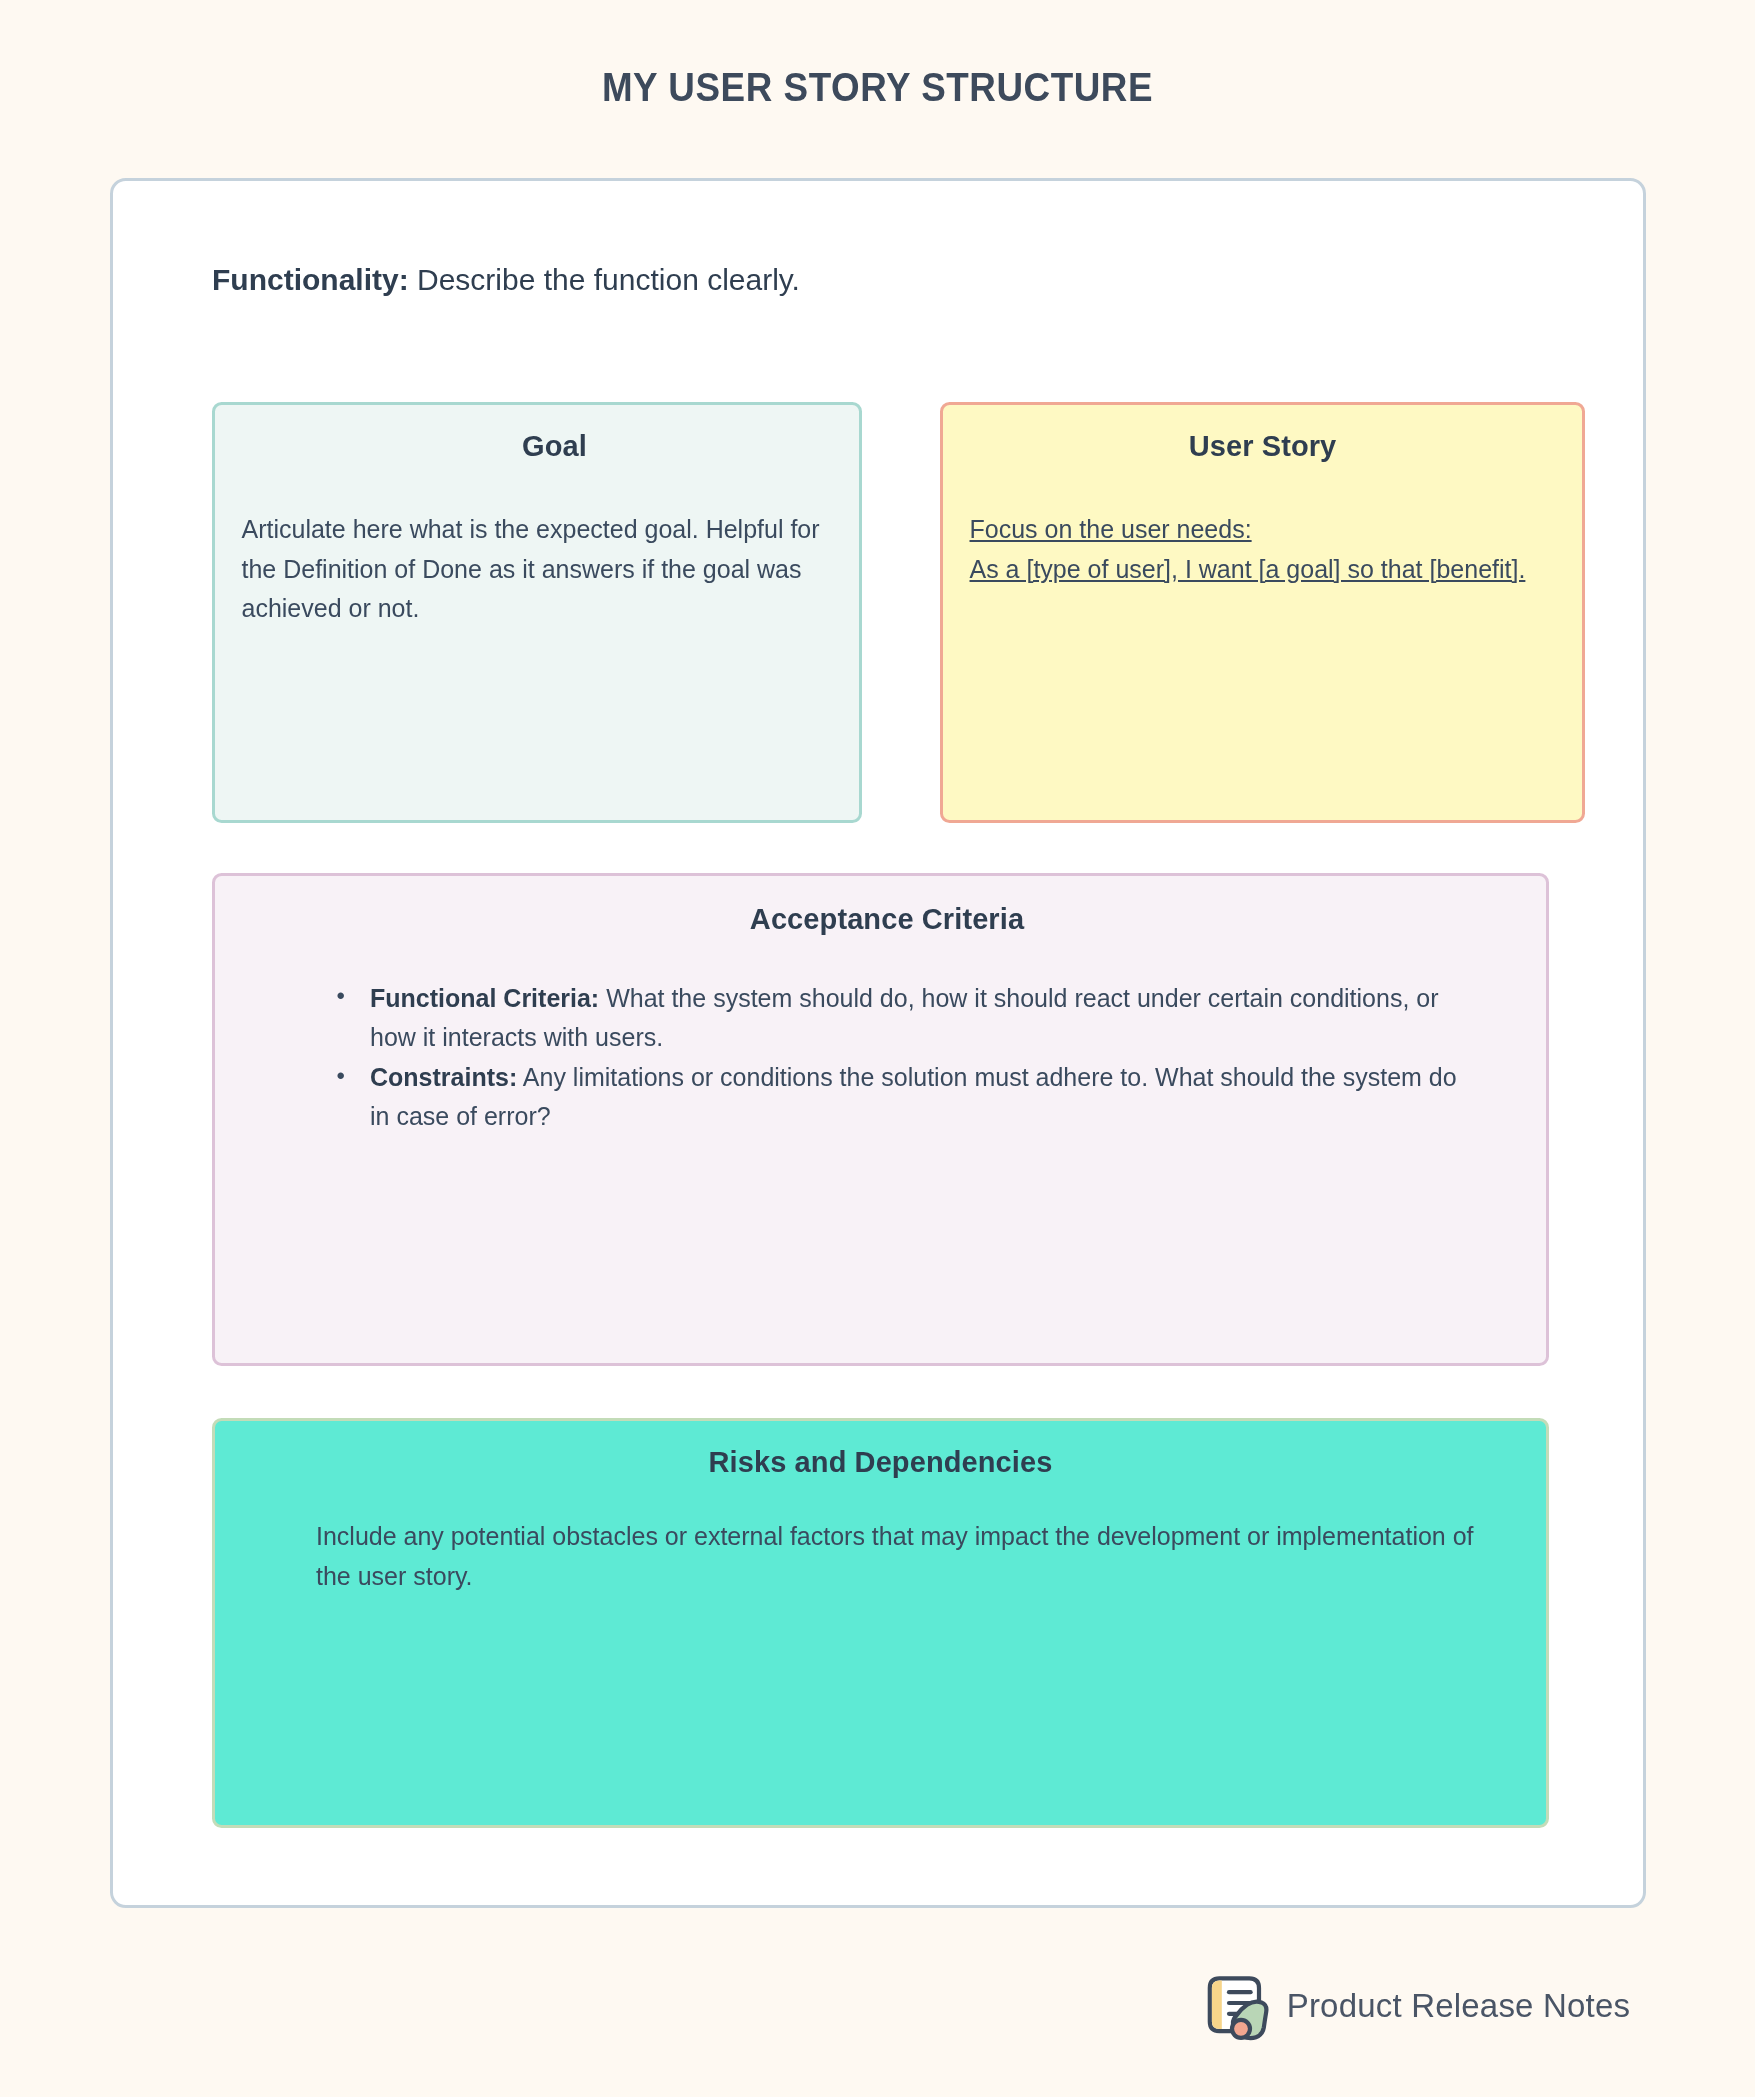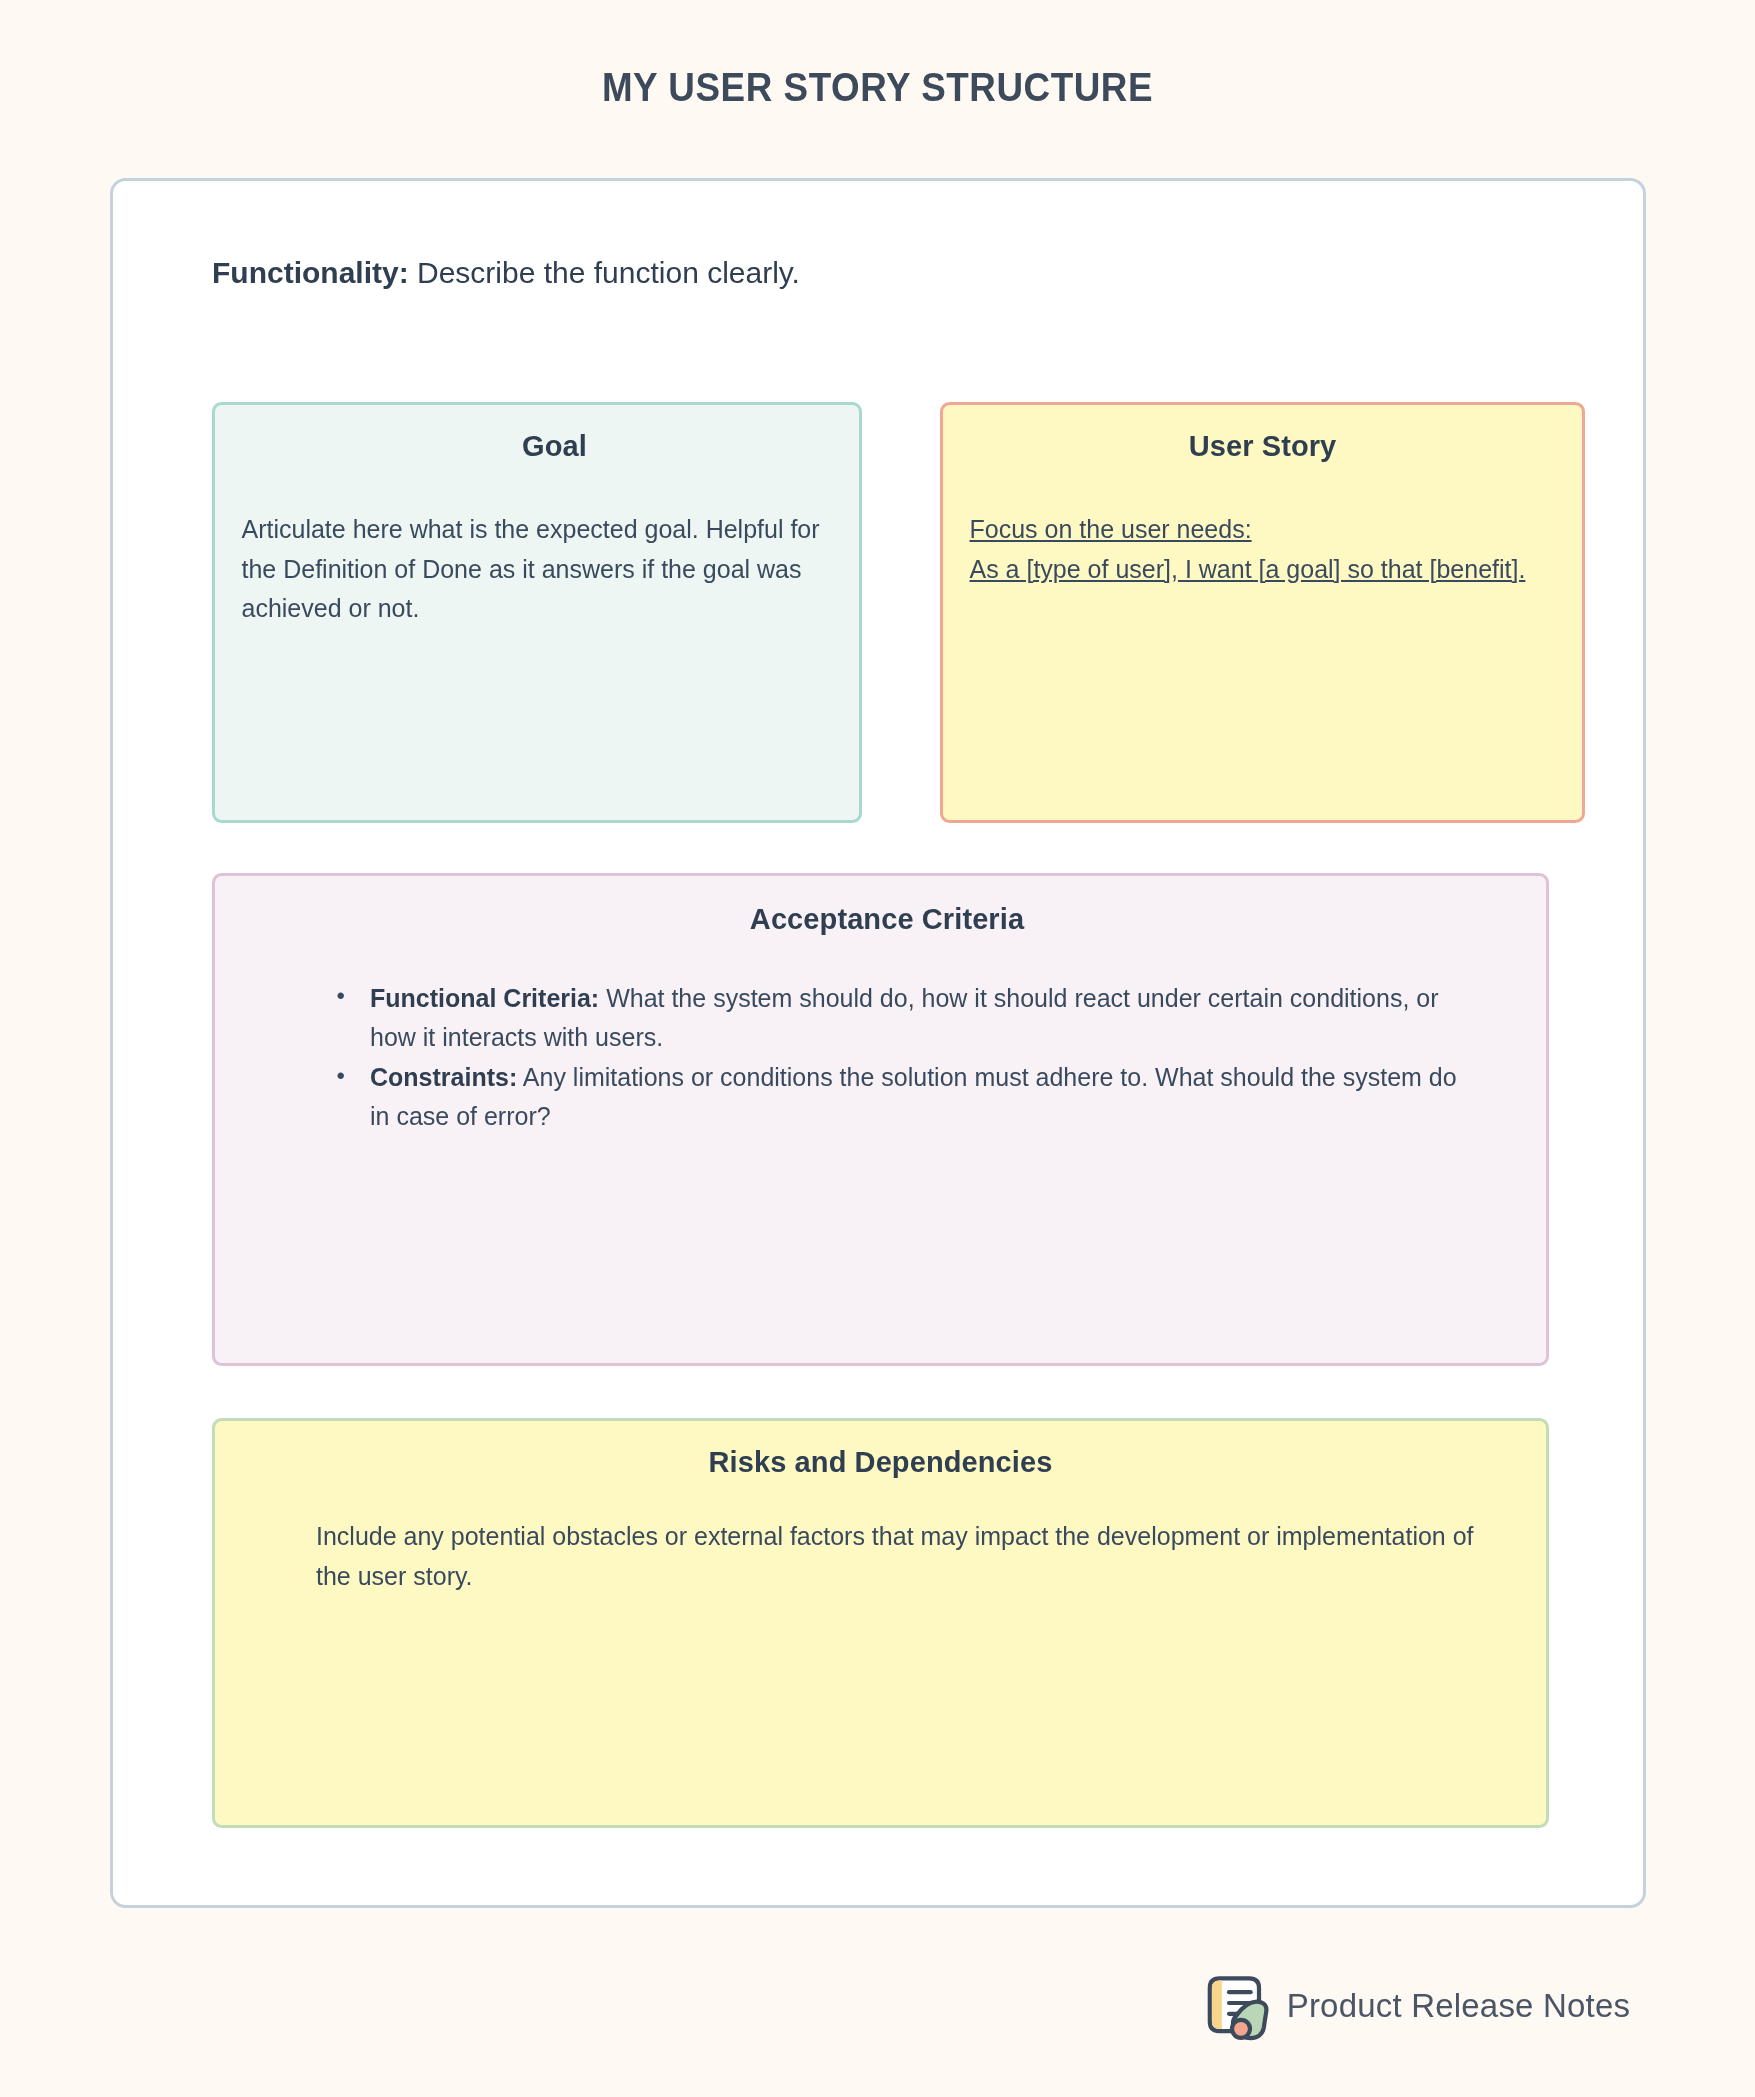--- a/index.html
+++ b/index.html
@@ -46,21 +46,21 @@
     height: 1730px;
     box-sizing: border-box;
     background: #ffffff;
     border: 3px solid #c5d2dc;
     border-radius: 15.7px;
   }
 
   .functionality {
     position: absolute;
     left: 99px;
-    top: 73px;
+    top: 80px;
     font-size: 30px;
     line-height: 1.25;
     color: #2f3e50;
     white-space: nowrap;
   }
   .functionality .b { font-weight: 700; }
 
   
   .card {
     position: absolute;
@@ -148,21 +148,21 @@
     color: #3a4a5e;
   }
   ul.bullets li .b { font-weight: 700; color: #2f3e50; }
 
   
   #risks-card {
     left: 99px;
     top: 1237px;
     width: 1337px;
     height: 410px;
-    background: #fef9c3;
+    background: #5eead4;
     border: 3px solid #c3dcb8;
   }
   #risks-card .card-title { margin-top: 25px; }
   #risks-card .risks-intro {
     margin: 37px 42px 0 101px;
     font-size: 25px;
     line-height: 1.6;
     color: #3a4a5e;
   }
   #risks-card ul.bullets {

